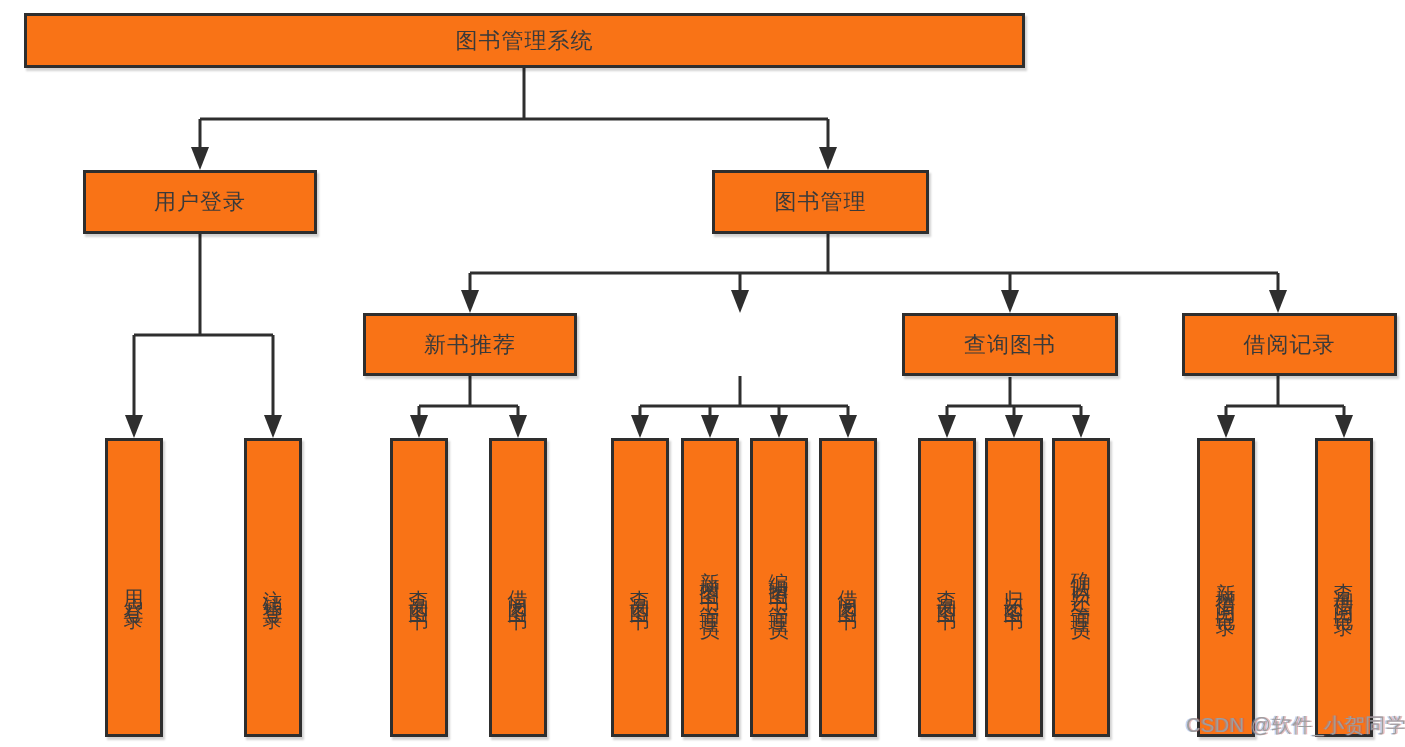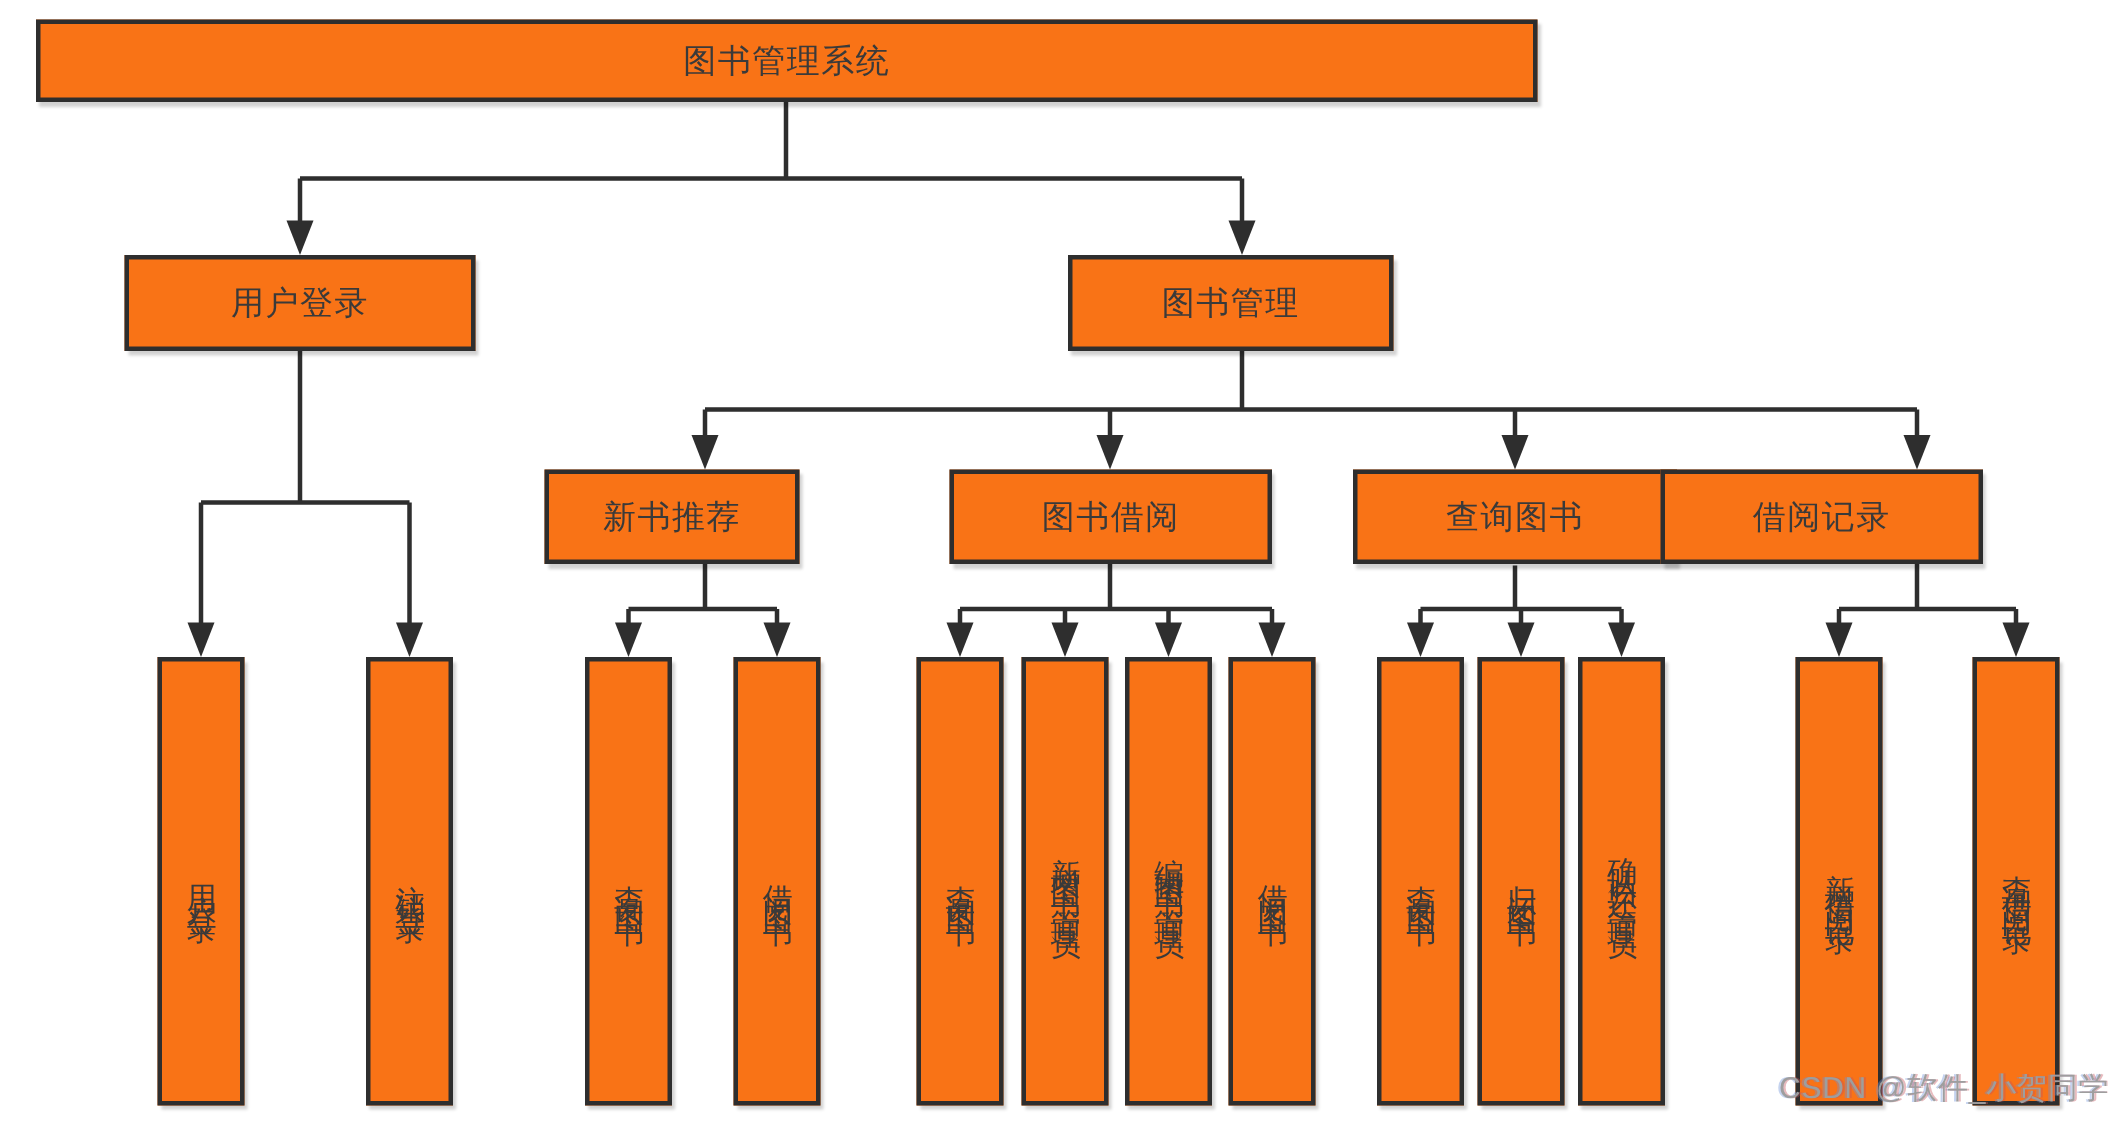--- a/index.html
+++ b/index.html
@@ -106,30 +106,27 @@
     <span class="lbl">图书管理系统</span>
   </div>
 
   <div class="node lvl2" style="left:83px;width:234px;">
     <span class="lbl">用户登录</span>
   </div>
   <div class="node lvl2" style="left:712px;width:217px;">
     <span class="lbl">图书管理</span>
   </div>
 
-  <div class="node lvl3" style="left:363px;width:170px;">
+  <div class="node lvl3" style="left:363px;width:214px;">
     <span class="lbl">新书推荐</span>
-  </div>
-  <div class="node lvl3" style="left:633px;width:215px;">
-    <span class="lbl">图书借阅</span>
   </div>
   <div class="node lvl3" style="left:902px;width:216px;">
     <span class="lbl">查询图书</span>
   </div>
-  <div class="node lvl3" style="left:1107px;width:215px;">
+  <div class="node lvl3" style="left:1182px;width:215px;">
     <span class="lbl">借阅记录</span>
   </div>
 
   <div class="node leaf" style="left:105px;">
     <span class="lbl">用户登录</span>
   </div>
   <div class="node leaf" style="left:244px;">
     <span class="lbl">注销登录</span>
   </div>
 

